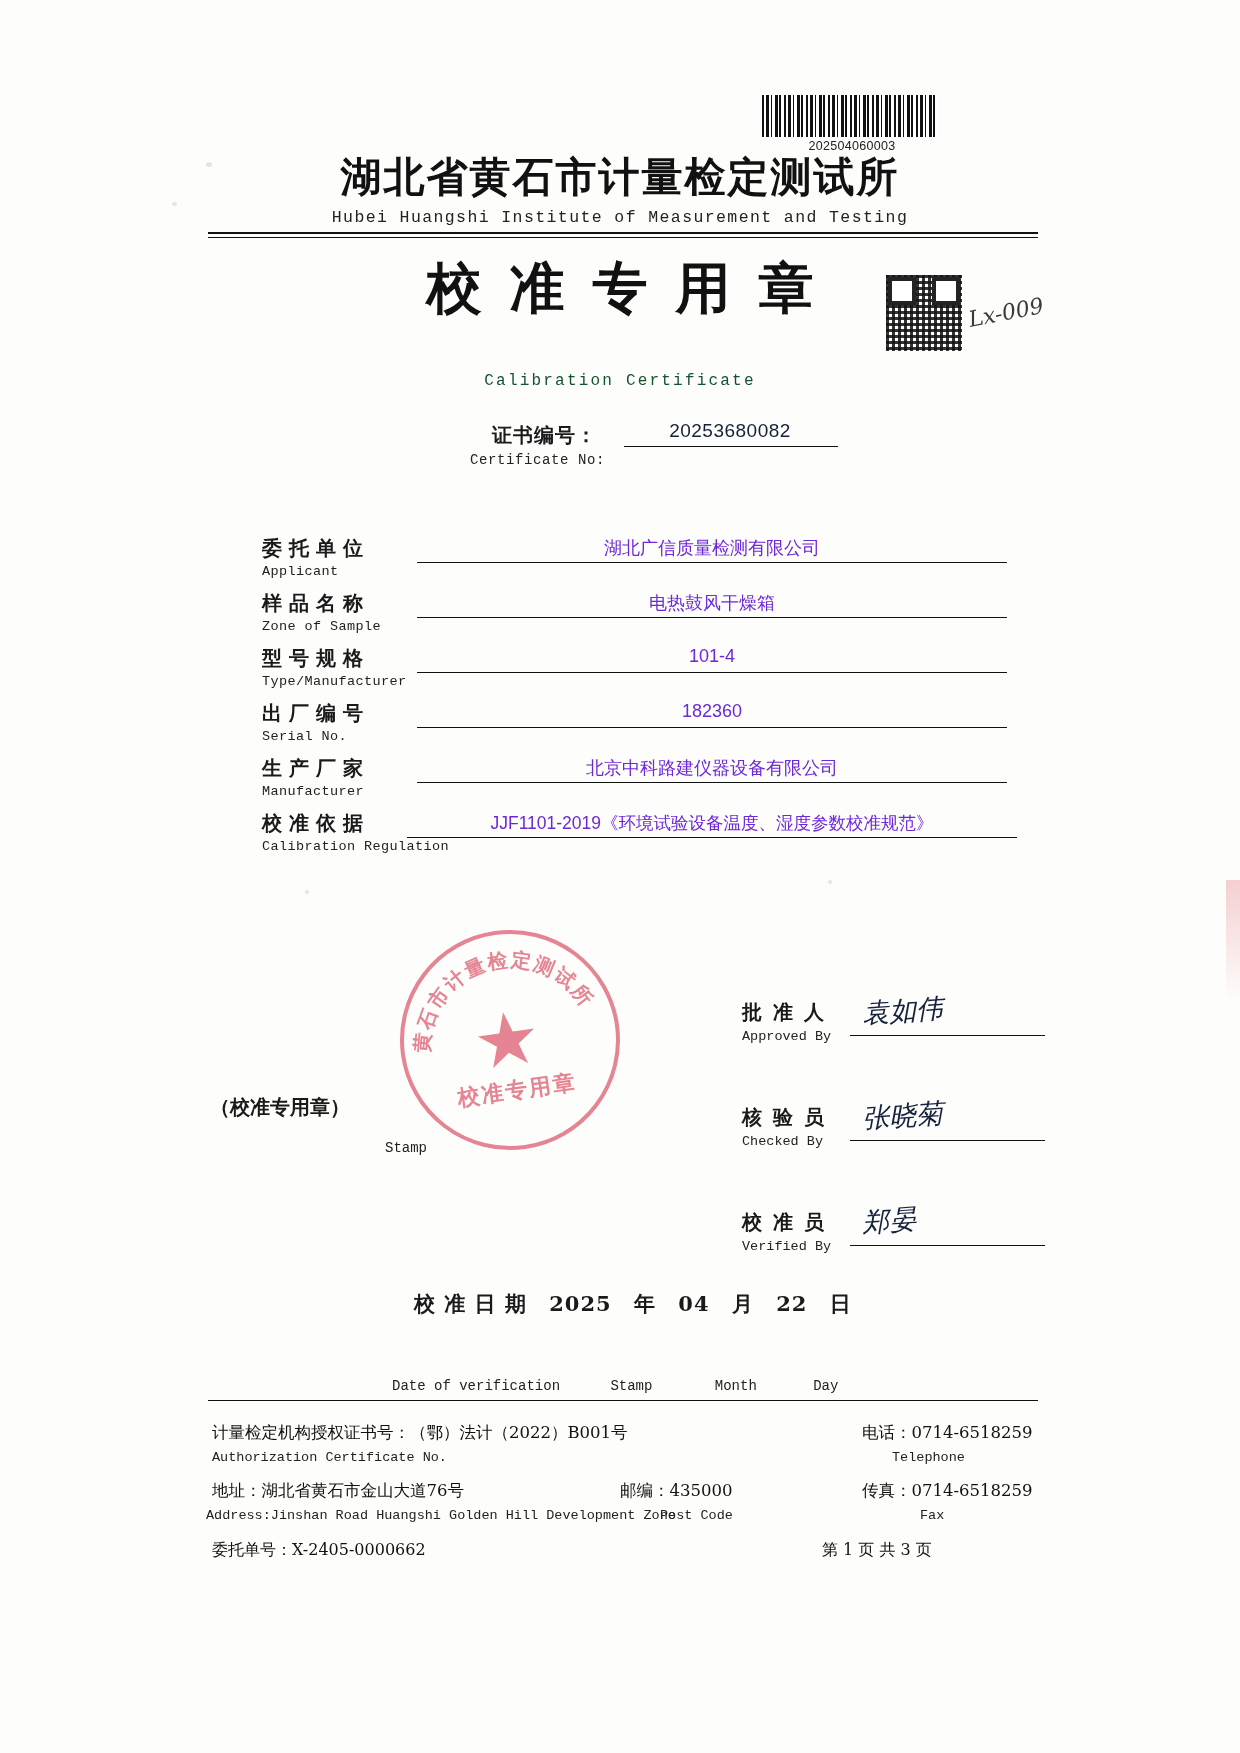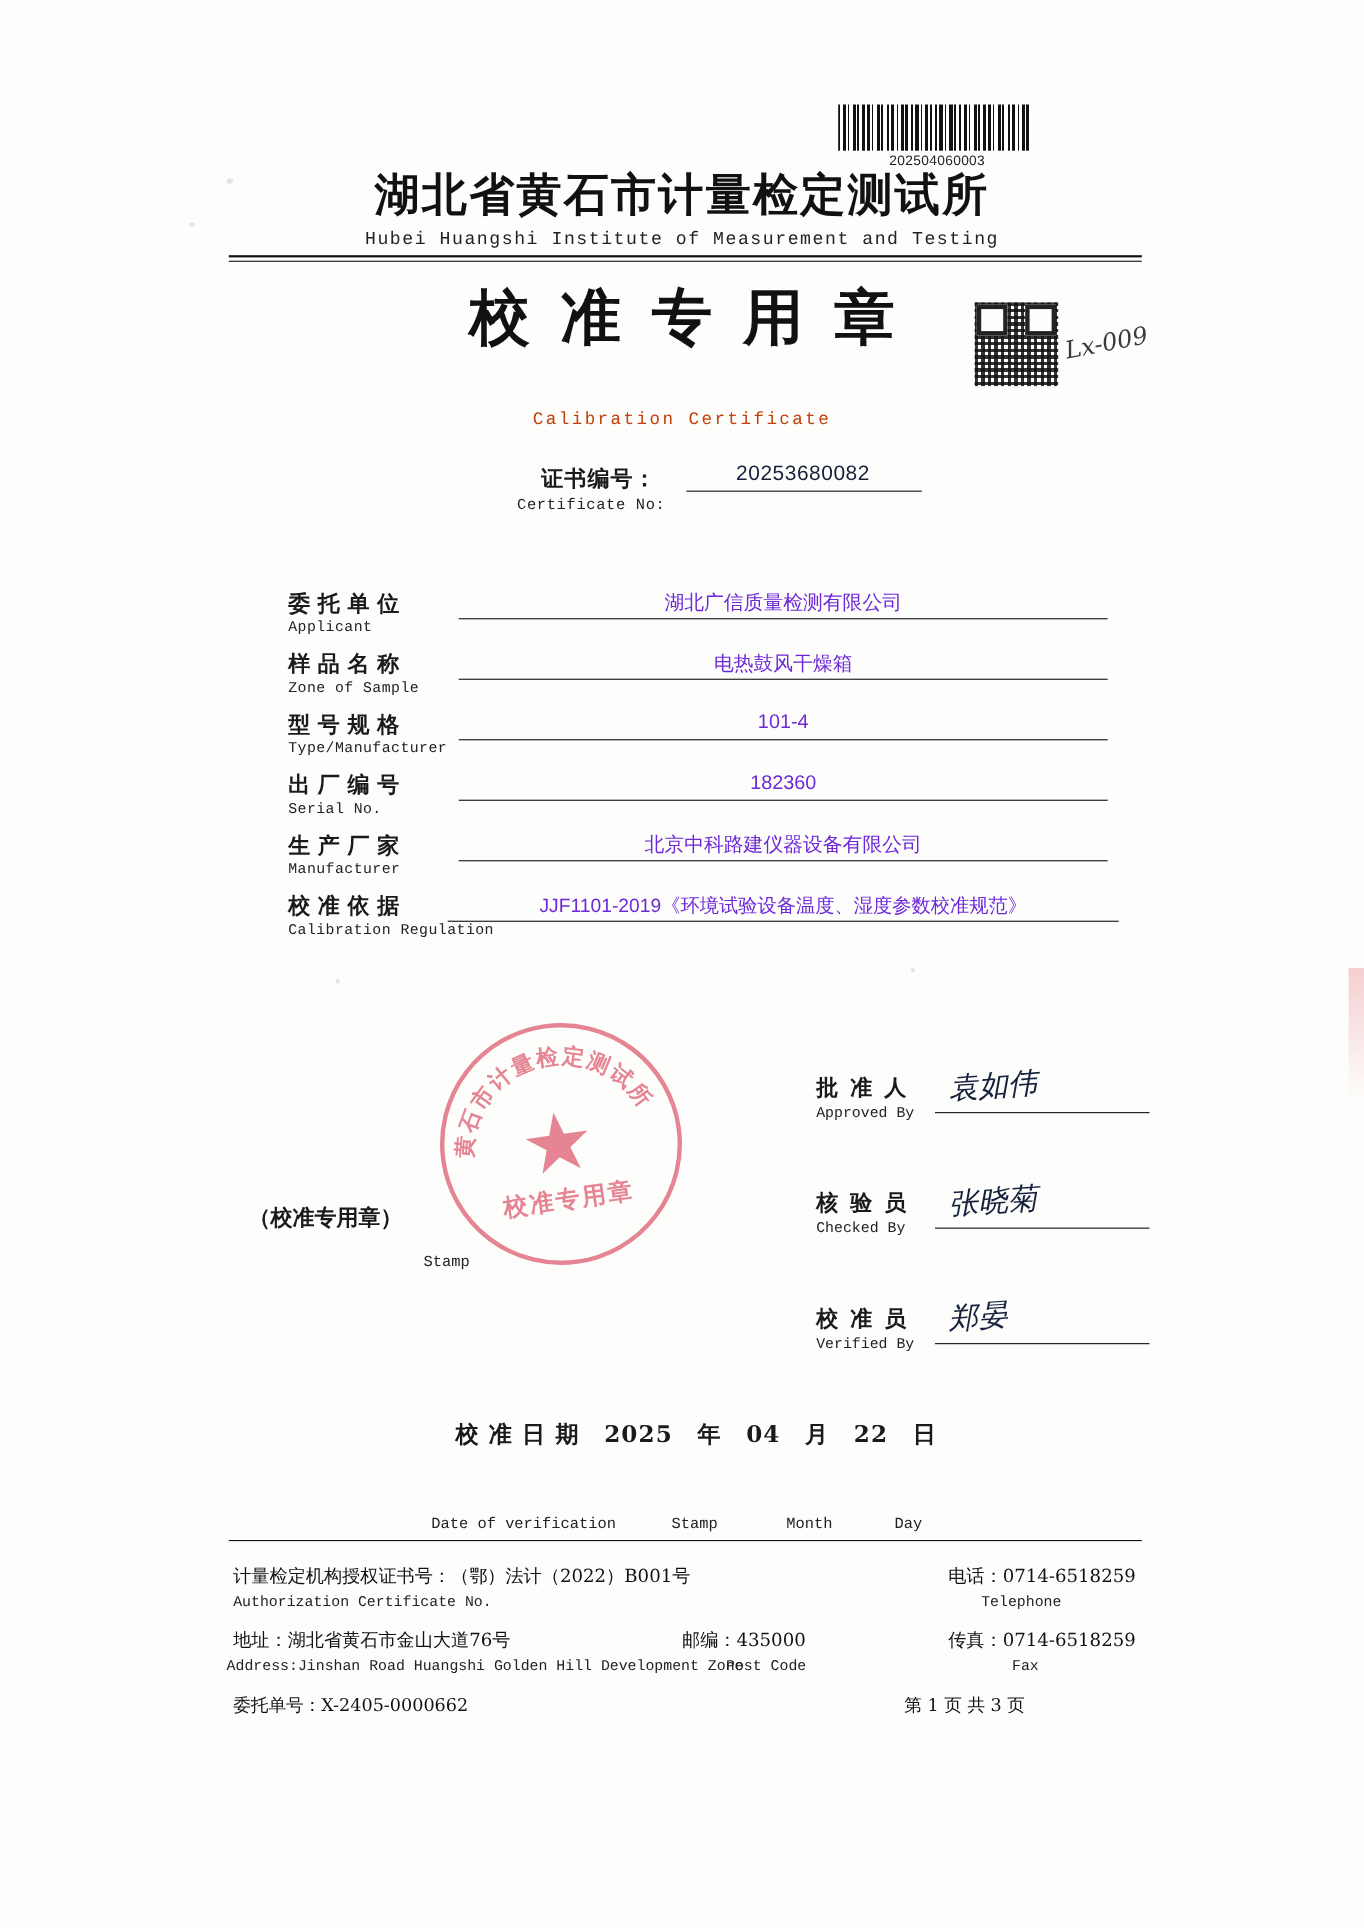--- a/index.html
+++ b/index.html
@@ -101,21 +101,21 @@
   }
   .title-en {
     position: absolute;
     top: 372px;
     left: 0;
     width: 1240px;
     text-align: center;
     font-family: "Liberation Mono", monospace;
     font-size: 16px;
     letter-spacing: 2.2px;
-    color: #c2410c;
+    color: #14532d;
   }
 
   
   .qr {
     position: absolute;
     left: 886px;
     top: 275px;
     width: 76px;
     height: 76px;
     background:
@@ -228,20 +228,21 @@
     border-bottom: 1.2px solid #111;
   }
   .field.wide .val { left: 150px; width: 600px; font-size: 17.5px; }
   .field.wide .uline { left: 145px; width: 610px; }
 
   
   .sig {
     position: absolute;
     width: 300px;
     height: 58px;
+    margin-top: 24px;
   }
   .sig .s-cn {
     position: absolute;
     left: 0; top: 0;
     font-family: "DejaVu Serif", serif;
     font-weight: bold;
     font-size: 20px;
     letter-spacing: 2px;
   }
   .sig .s-en {
@@ -315,21 +316,20 @@
     color: #e06a7c;
     letter-spacing: 2px;
   }
   .stamp-label-cn {
     position: absolute;
     left: 210px;
     top: 1094px;
     font-family: "DejaVu Serif", serif;
     font-weight: bold;
     font-size: 20px;
-    margin-left: 16px;
   }
   .stamp-label-en {
     position: absolute;
     left: 385px;
     top: 1140px;
     font-family: "Liberation Mono", monospace;
     font-size: 14px;
     color: #222;
   }
 

